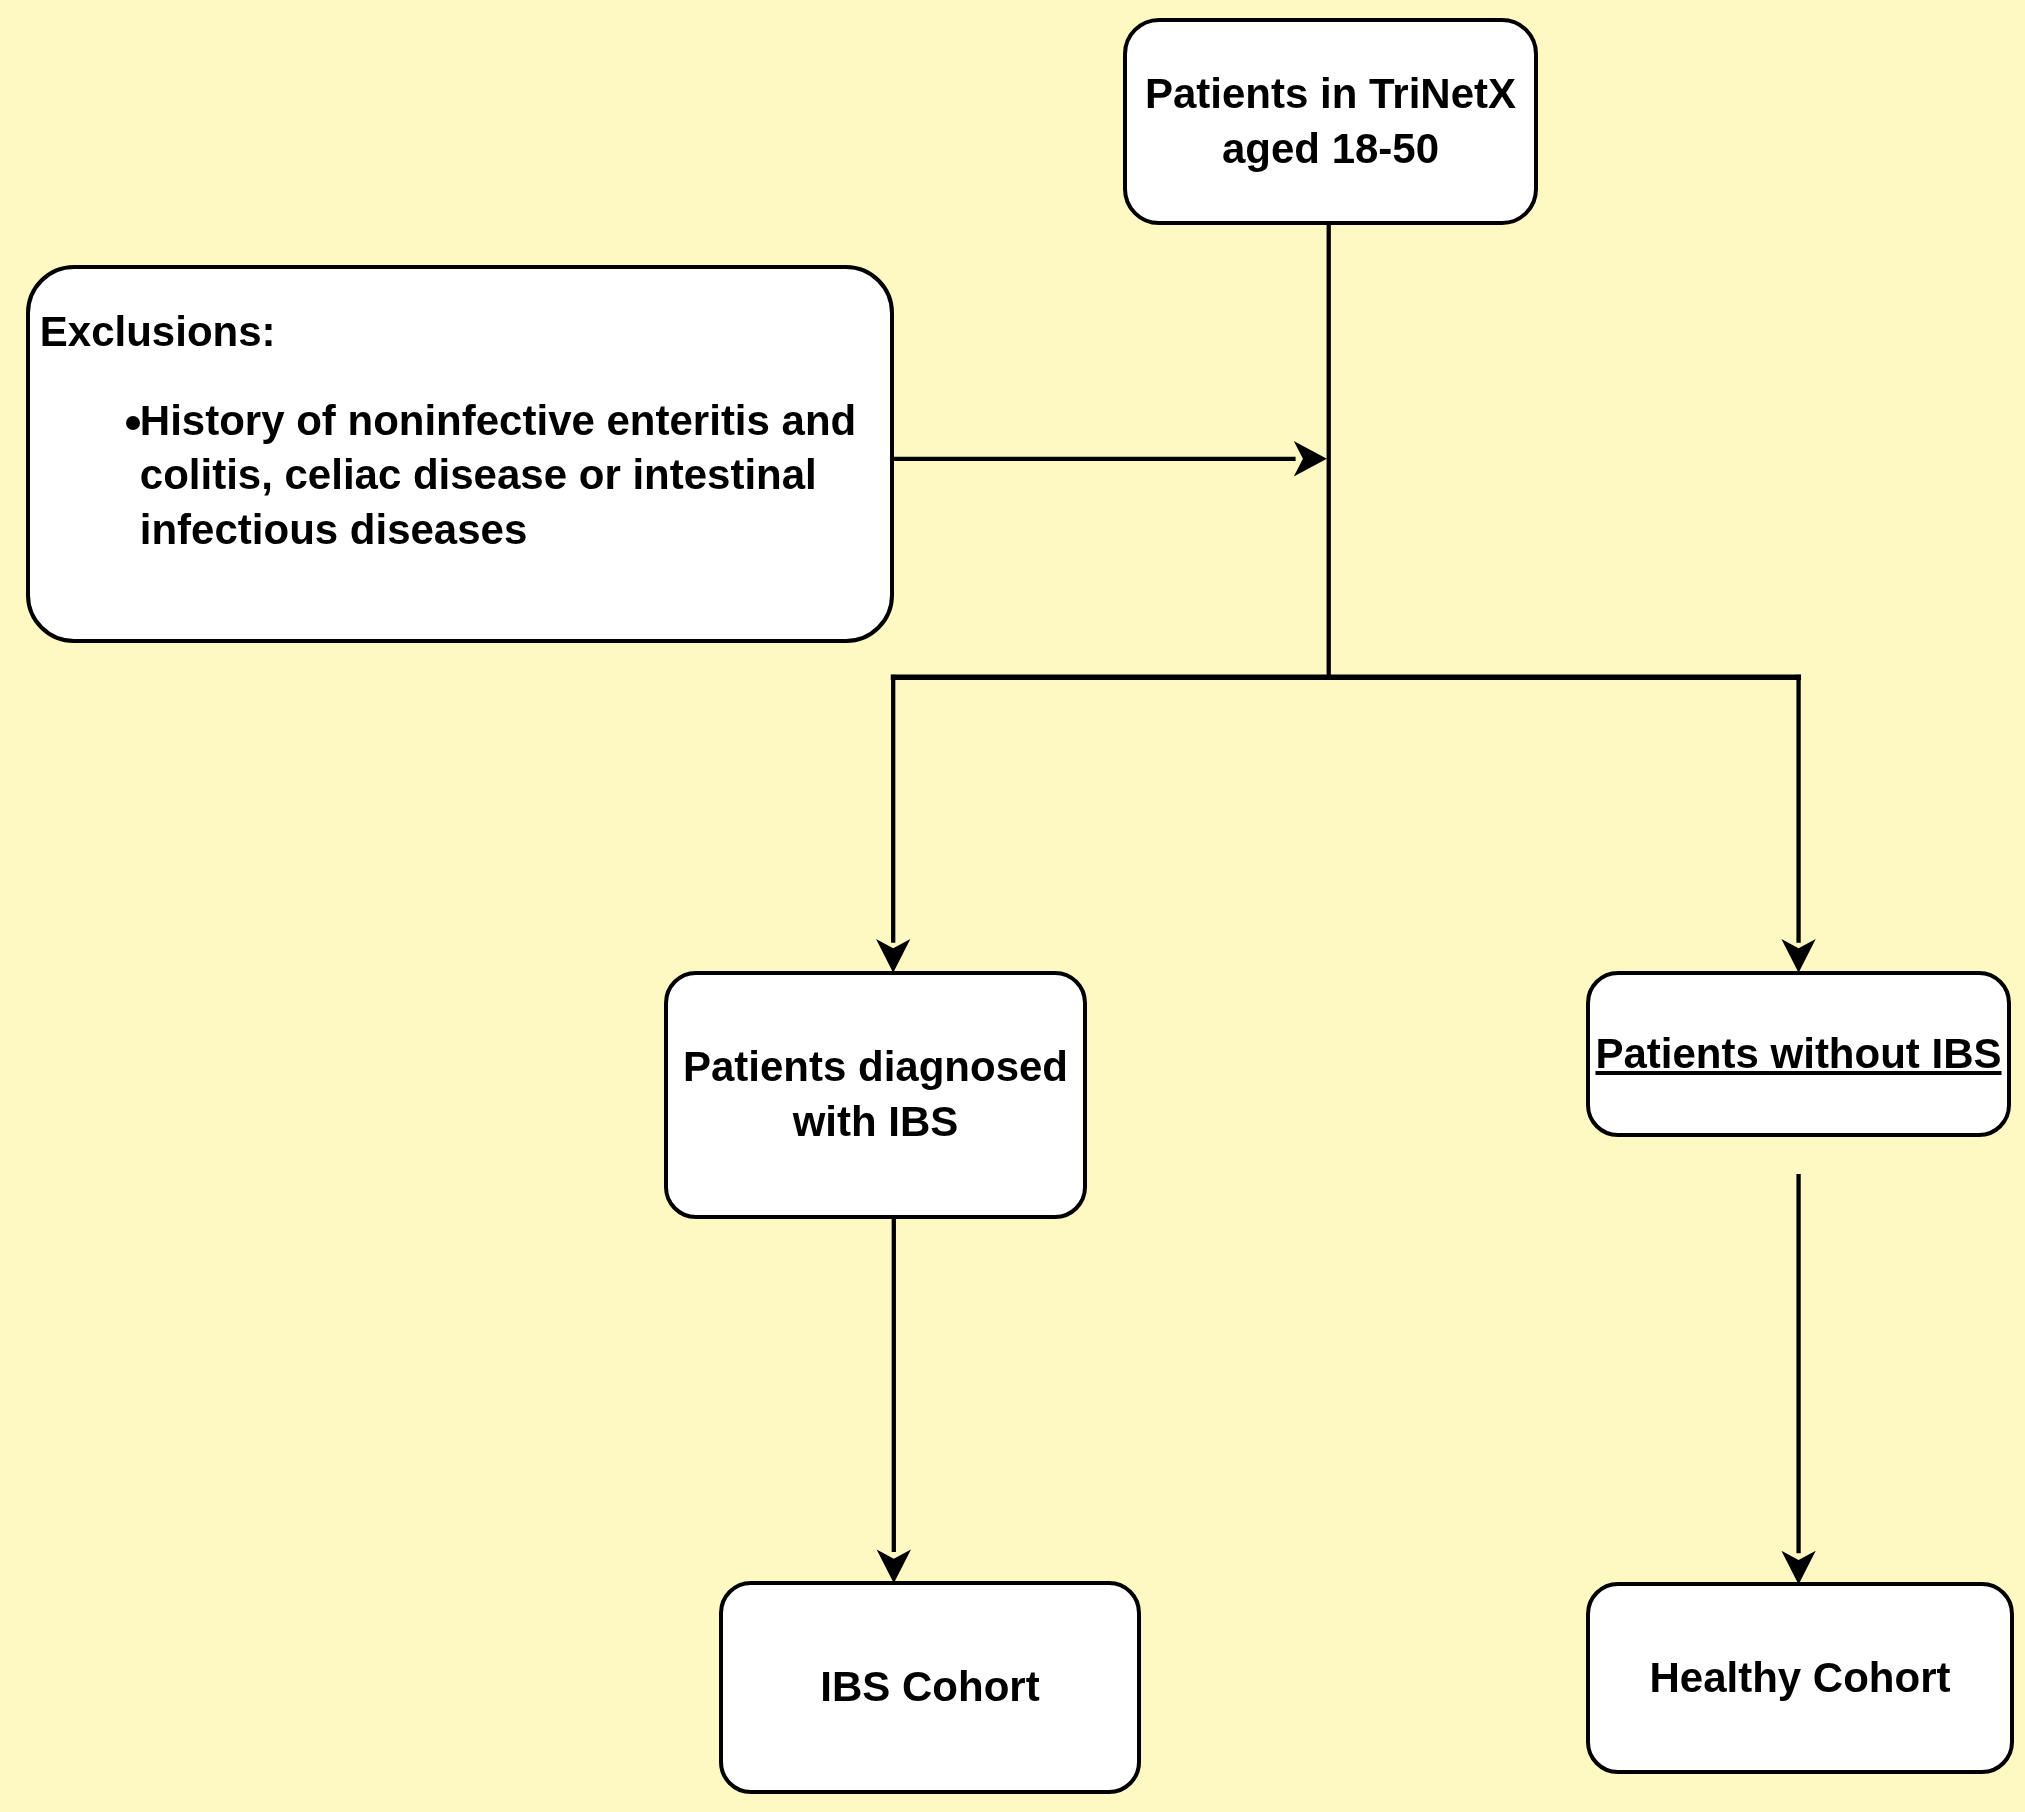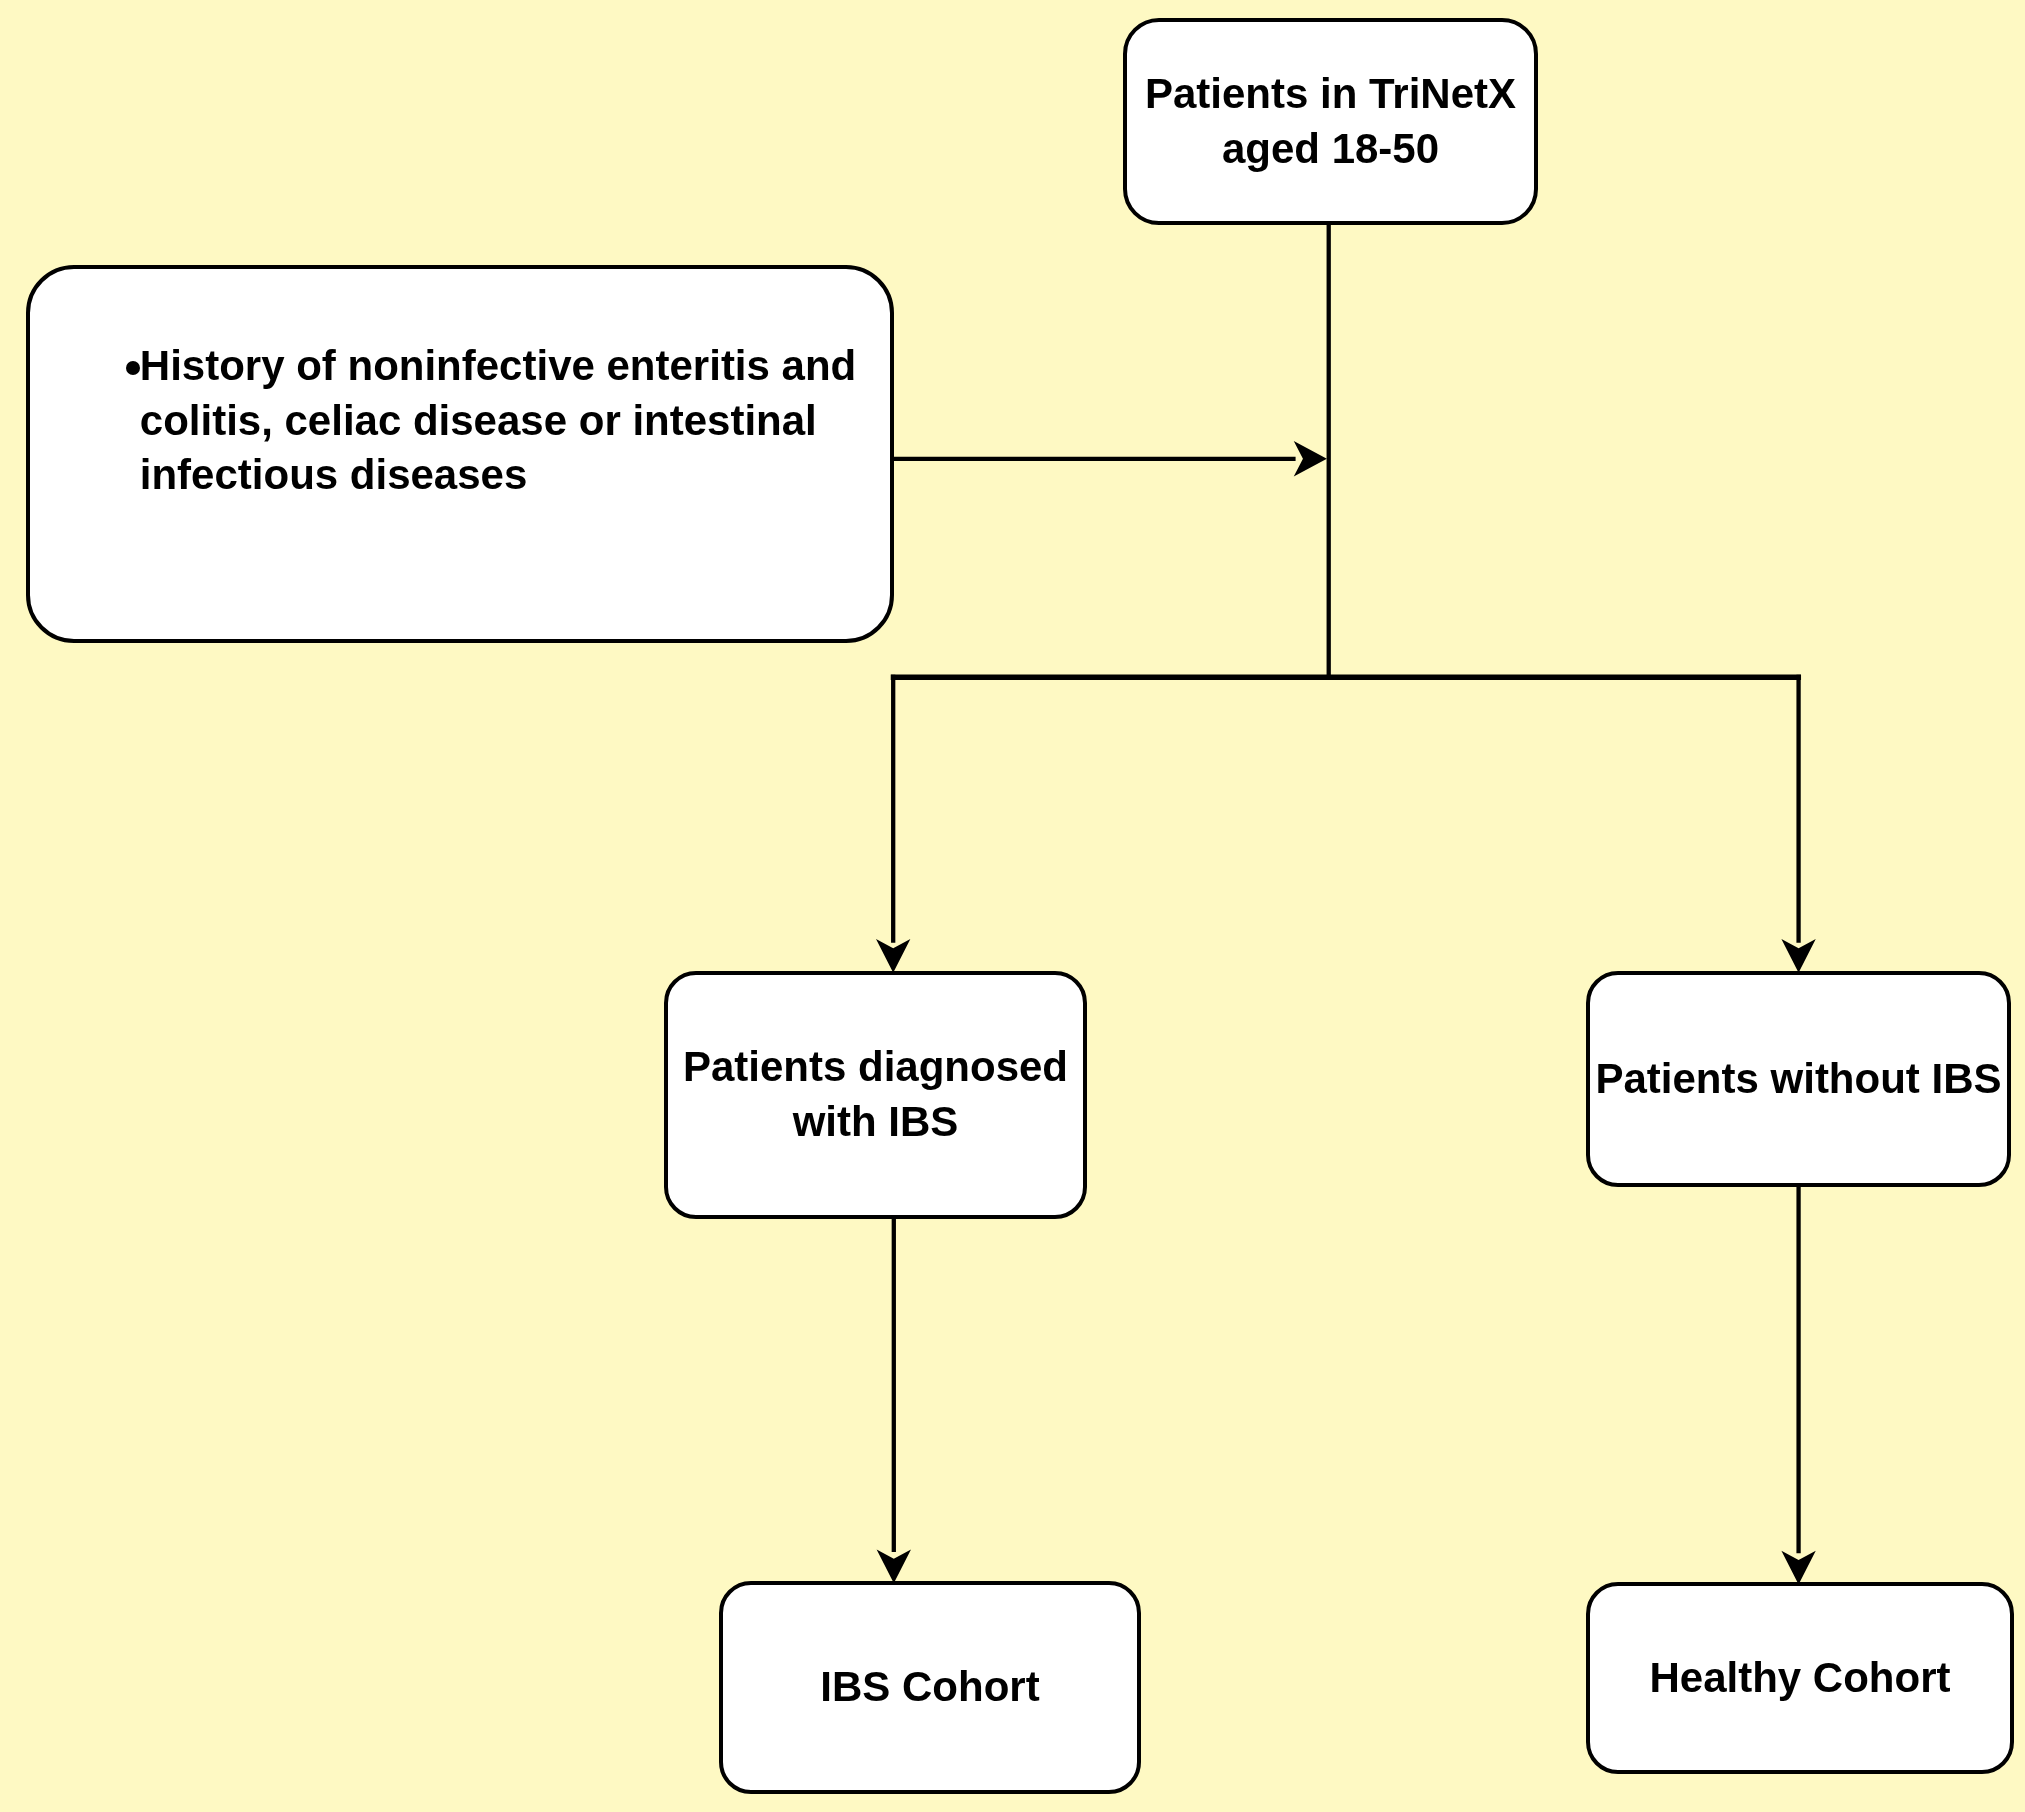--- a/index.html
+++ b/index.html
@@ -107,34 +107,35 @@
     <line x1="2932" y1="1914" x2="2932" y2="2532" stroke-width="7"></line>
     <polygon points="2932,2583 2904,2528 2932,2543 2960,2528"></polygon>
   </svg>
 
   <div class="box" style="left:1123px; top:18.4px; width:415px; height:207px; border-radius:36px;">
     <div class="label">Patients in TriNetX
 aged 18-50</div>
   </div>
 
   <div class="box box-exclusions" style="left:26px; top:265px; width:868px; height:378px;">
+    <div class="exclusions-title">Exclusions:</div>
     <div class="bullet-row">
       <span class="bullet-dot"></span>
       <div class="bullet-text">History of noninfective enteritis and
 colitis, celiac disease or intestinal
 infectious diseases</div>
     </div>
   </div>
 
   <div class="box" style="left:664px; top:971px; width:423px; height:248px;">
     <div class="label">Patients diagnosed
 with IBS</div>
   </div>
 
-  <div class="box" style="left:1586px; top:971px; width:425px; height:216px;">
+  <div class="box" style="left:1586px; top:971px; width:425px; height:166px;text-decoration:underline;">
     <div class="label">Patients without IBS</div>
   </div>
 
   <div class="box" style="left:683px; top:1581px; width:422px; height:213px;margin-left:36px;">
     <div class="label">IBS Cohort</div>
   </div>
 
   <div class="box" style="left:1586px; top:1582px; width:428px; height:192px;">
     <div class="label">Healthy Cohort</div>
   </div>

